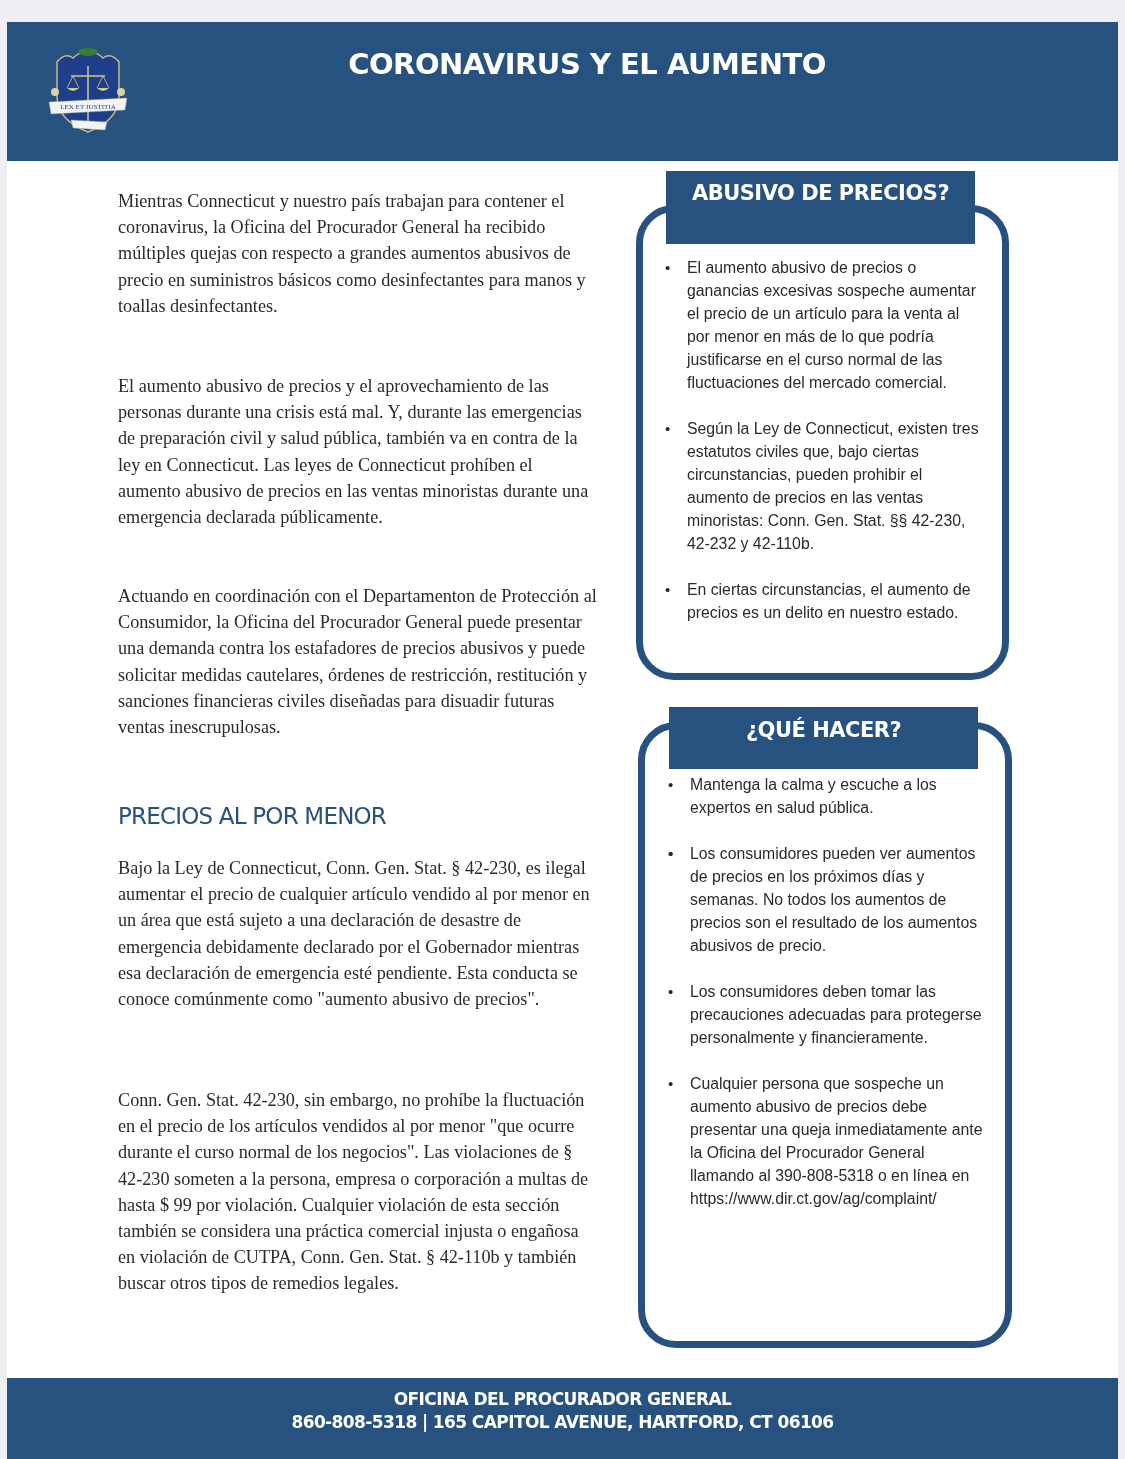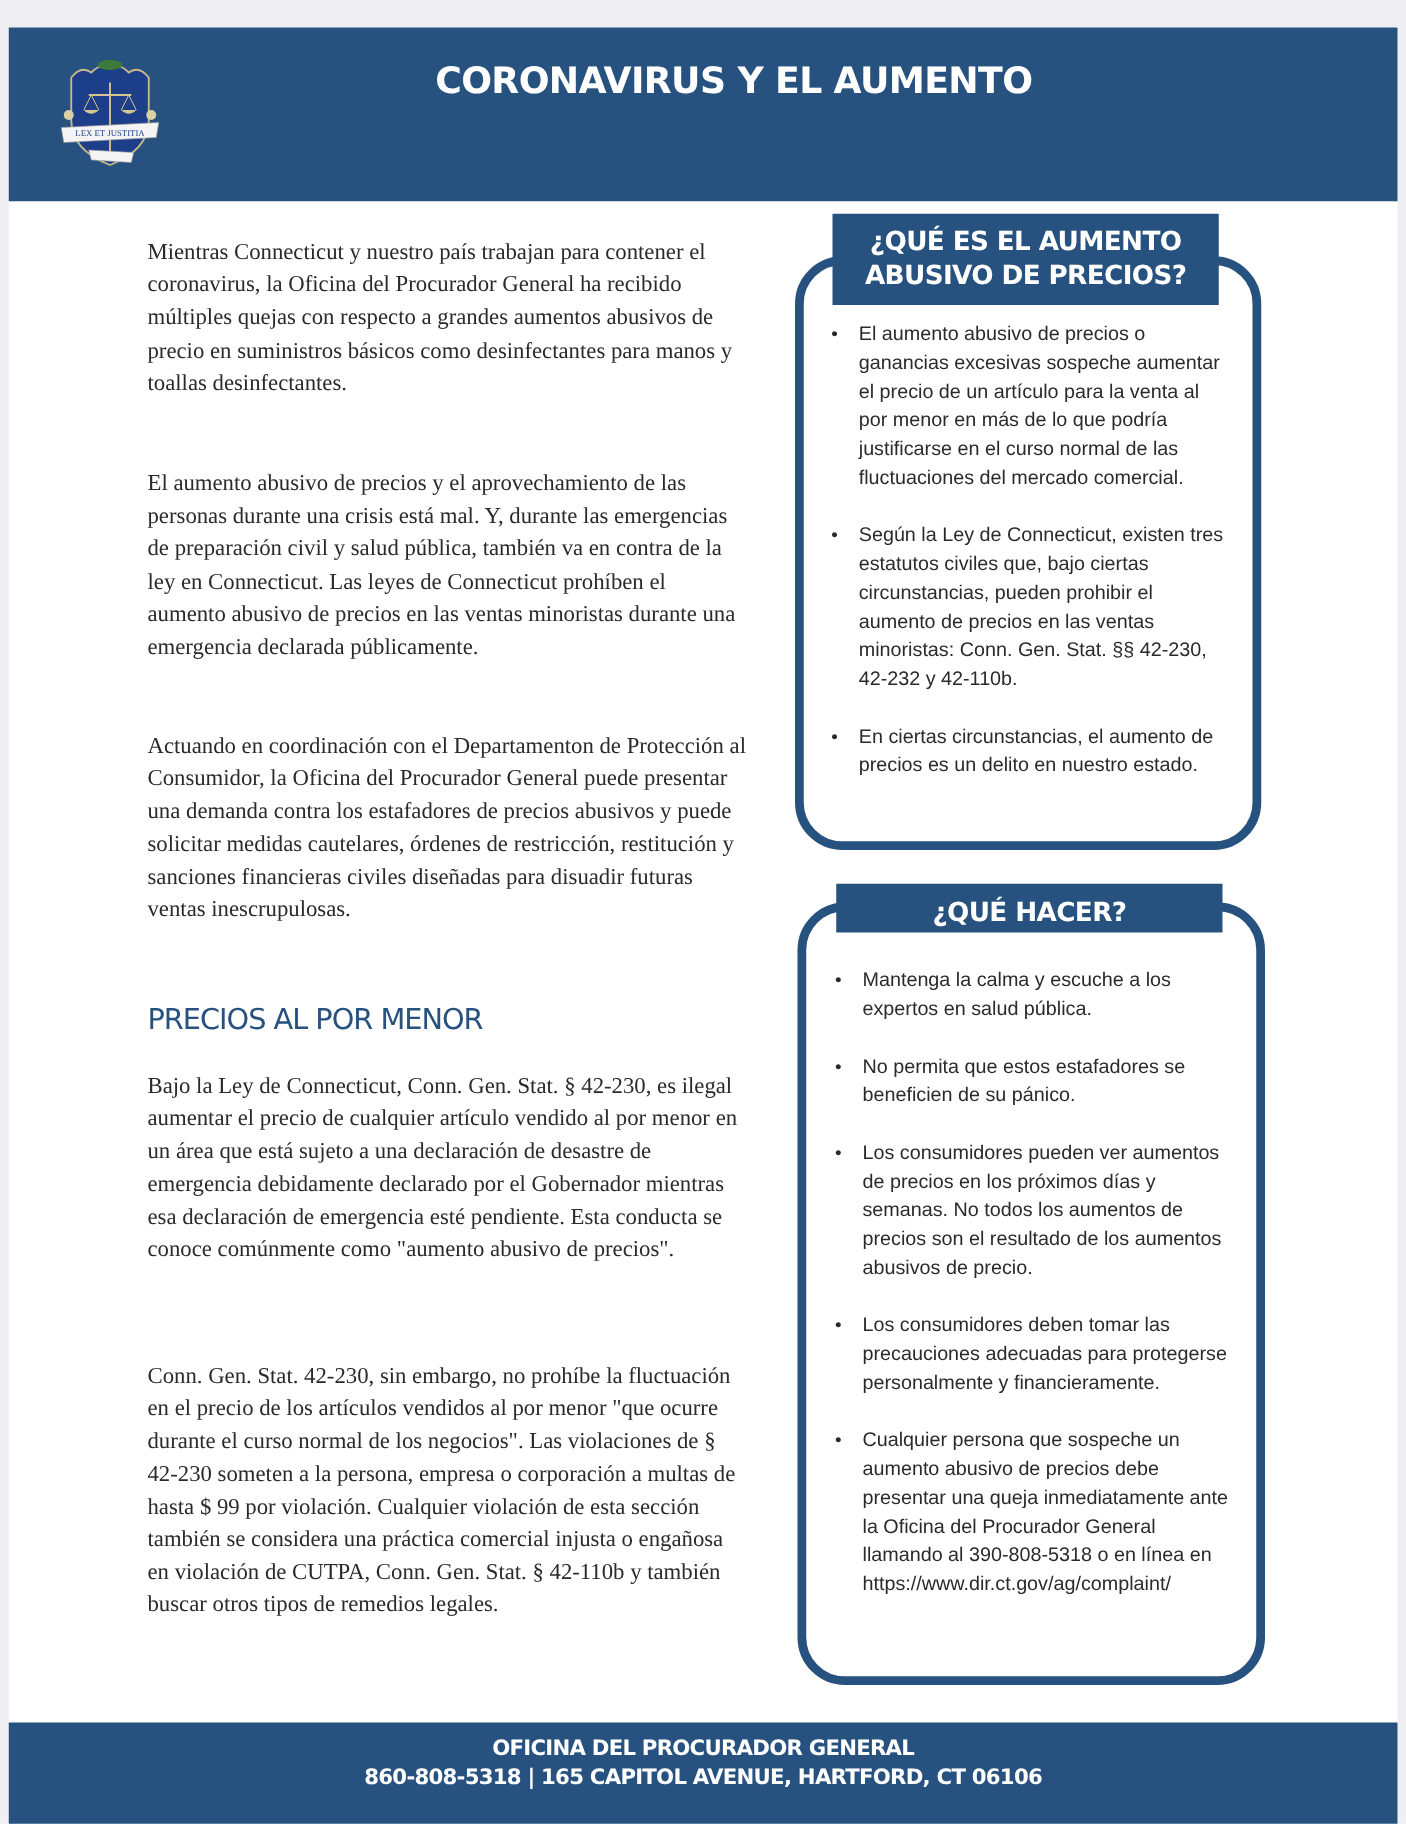--- a/index.html
+++ b/index.html
@@ -34,21 +34,21 @@
   .box {
     position:absolute; border:7px solid #27517e; border-radius:38px; background:#fff; box-sizing:border-box;
   }
   .box1 { left:629px; top:183px; width:373px; height:475px; }
   .box2 { left:631px; top:700px; width:374px; height:626px; }
   .tab {
     position:absolute; background:#27517e; color:#fff; text-align:center;
     font-family:"DejaVu Sans", sans-serif; font-weight:bold; font-size:21px; line-height:27px; letter-spacing:-0.5px;
   }
   .tab1 { left:659px; top:149px; width:309px; height:73px; padding-top:9px; box-sizing:border-box; }
-  .tab2 { left:662px; top:685px; width:309px; height:39px; padding-top:10px; box-sizing:border-box; }
+  .tab2 { left:662px; top:685px; width:309px; height:62px; padding-top:10px; box-sizing:border-box; }
 
   ul.bullets { list-style:none; margin:0; padding:0; position:absolute; }
   ul.bullets li { position:relative; padding-left:22px; font-size:15.8px; line-height:23px; color:#2a2a2a; }
   ul.bullets li .dot { position:absolute; left:0; top:0; font-size:15px; }
   .list1 { left:658px; top:234px; width:320px; }
   .list1 li { margin-bottom:23px; }
   .list2 { left:661px; top:751px; width:320px; }
   .list2 li { margin-bottom:23px; }
 
   .footer {
@@ -88,34 +88,33 @@
   <p class="para p1">Mientras Connecticut y nuestro país trabajan para contener el coronavirus, la Oficina del Procurador General ha recibido múltiples quejas con respecto a grandes aumentos abusivos de precio en suministros básicos como desinfectantes para manos y toallas desinfectantes.</p>
   <p class="para p3">Actuando en coordinación con el Departamenton de Protección al Consumidor, la Oficina del Procurador General puede presentar una demanda contra los estafadores de precios abusivos y puede solicitar medidas cautelares, órdenes de restricción, restitución y sanciones financieras civiles diseñadas para disuadir futuras ventas inescrupulosas.</p>
   <p class="para p2">El aumento abusivo de precios y el aprovechamiento de las personas durante una crisis está mal. Y, durante las emergencias de preparación civil y salud pública, también va en contra de la ley en Connecticut. Las leyes de Connecticut prohíben el aumento abusivo de precios en las ventas minoristas durante una emergencia declarada públicamente.</p>
 
   <div class="h2">PRECIOS AL POR MENOR</div>
   <p class="para p4">Bajo la Ley de Connecticut, Conn. Gen. Stat. § 42-230, es ilegal aumentar el precio de cualquier artículo vendido al por menor en un área que está sujeto a una declaración de desastre de emergencia debidamente declarado por el Gobernador mientras esa declaración de emergencia esté pendiente. Esta conducta se conoce comúnmente como "aumento abusivo de precios".</p>
   <p class="para p5">Conn. Gen. Stat. 42-230, sin embargo, no prohíbe la fluctuación en el precio de los artículos vendidos al por menor "que ocurre durante el curso normal de los negocios". Las violaciones de § 42-230 someten a la persona, empresa o corporación a multas de hasta $ 99 por violación. Cualquier violación de esta sección también se considera una práctica comercial injusta o engañosa en violación de CUTPA, Conn. Gen. Stat. § 42-110b y también buscar otros tipos de remedios legales.</p>
 
   <div class="box box1"></div>
   <div class="tab tab1">
-    <div>¿QUÉ ES EL AUMENTO</div>
     <div>ABUSIVO DE PRECIOS?</div>
   </div>
   <ul class="bullets list1">
     <li><span class="dot">•</span><span>El aumento abusivo de precios o ganancias excesivas sospeche aumentar el precio de un artículo para la venta al por menor en más de lo que podría justificarse en el curso normal de las fluctuaciones del mercado comercial.</span></li>
     <li><span class="dot">•</span><span>Según la Ley de Connecticut, existen tres estatutos civiles que, bajo ciertas circunstancias, pueden prohibir el aumento de precios en las ventas minoristas: Conn. Gen. Stat. §§ 42-230, 42-232 y 42-110b.</span></li>
     <li><span class="dot">•</span><span>En ciertas circunstancias, el aumento de precios es un delito en nuestro estado.</span></li>
   </ul>
 
   <div class="box box2"></div>
   <div class="tab tab2">¿QUÉ HACER?</div>
   <ul class="bullets list2">
     <li><span class="dot">•</span><span>Mantenga la calma y escuche a los expertos en salud pública.</span></li>
-    <li><span class="dot">•</span><span>No permita que estos estafadores se beneficien de su pánico.</span></li>
+    <li><span class="dot">•</span></li>
     <li><span class="dot">•</span><span>Los consumidores pueden ver aumentos de precios en los próximos días y semanas. No todos los aumentos de precios son el resultado de los aumentos abusivos de precio.</span></li>
     <li><span class="dot">•</span><span>Los consumidores deben tomar las precauciones adecuadas para protegerse personalmente y financieramente.</span></li>
     <li><span class="dot">•</span><span>Cualquier persona que sospeche un aumento abusivo de precios debe presentar una queja inmediatamente ante la Oficina del Procurador General llamando al 390-808-5318 o en línea en https://www.dir.ct.gov/ag/complaint/</span></li>
   </ul>
 
   <div class="footer">
     <div>OFICINA DEL PROCURADOR GENERAL</div>
     <div>860-808-5318 | 165 CAPITOL AVENUE, HARTFORD, CT 06106</div>
   </div>
 </div>

